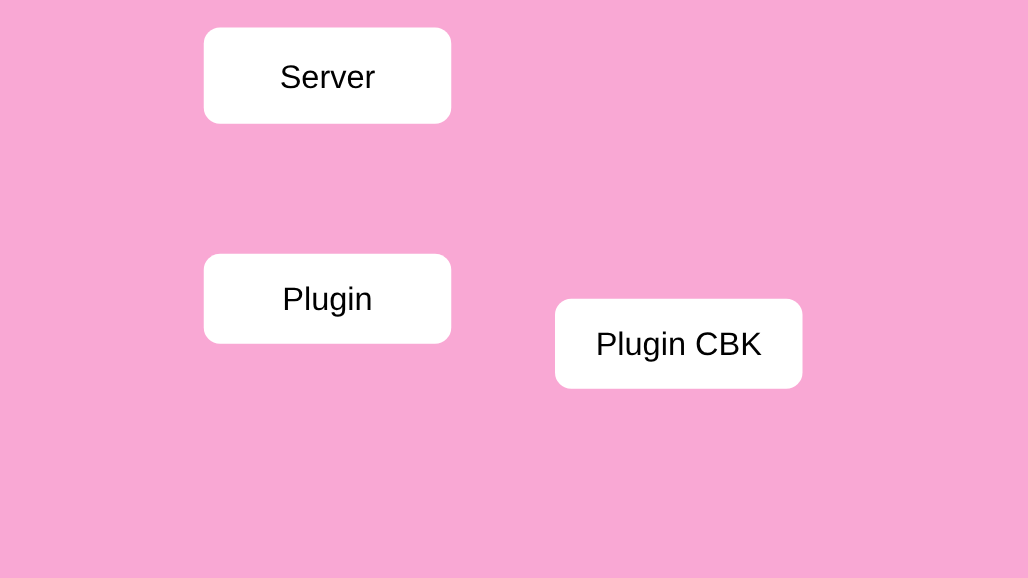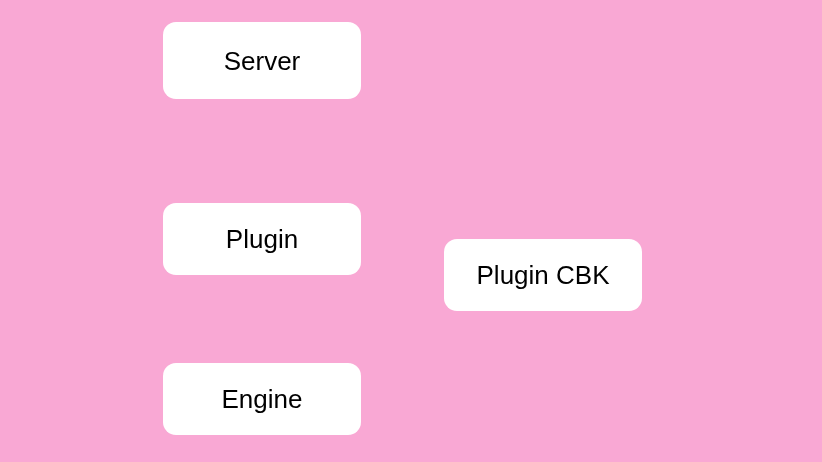--- a/index.html
+++ b/index.html
@@ -52,17 +52,14 @@
   </div>
 
   <div class="node node-plugin">
     <span class="node-label">Plugin</span>
   </div>
 
   <div class="node node-plugin-cbk">
     <span class="node-label">Plugin CBK</span>
   </div>
 
-  <div class="node node-engine">
-    <span class="node-label">Engine</span>
-  </div>
 
 </div>
 
 </body></html>

